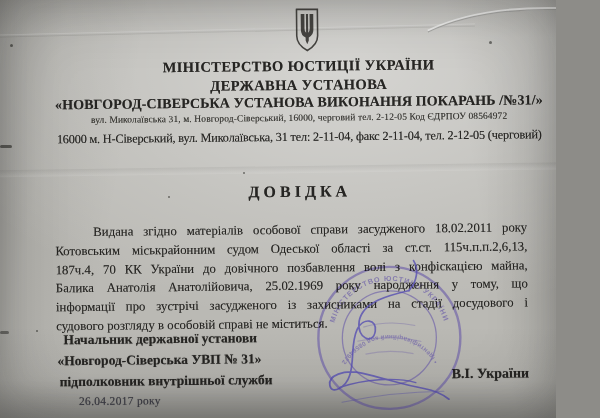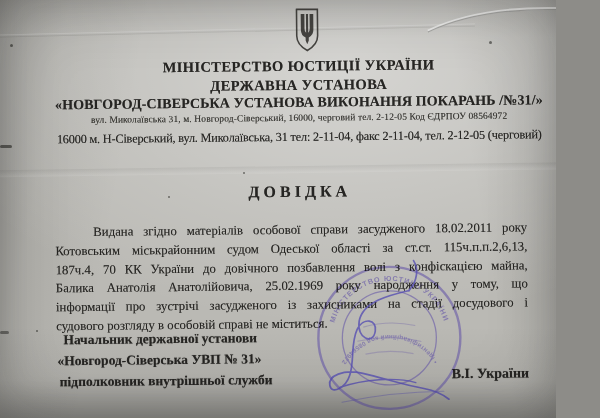--- a/index.html
+++ b/index.html
@@ -107,20 +107,21 @@
       <div class="jline">Котовським міськрайонним судом Одеської області за ст.ст. 115ч.п.п.2,6,13,</div>
       <div class="jline">187ч.4, 70 КК України до довічного позбавлення волі з конфіскацією майна,</div>
       <div class="jline">Балика Анатолія Анатолійовича, 25.02.1969 року народження у тому, що</div>
       <div class="jline">інформації про зустрічі засудженого із захисниками на стадії досудового і</div>
       <div class="jlast">судового розгляду в особовій справі не міститься.</div>
     </div>
 
     <div class="sig sig-l1">Начальник державної установи</div>
     <div class="sig sig-l2">«Новгород-Сіверська  УВП № 31»</div>
     <div class="sig sig-l3">підполковник внутрішньої служби</div>
+    <div class="sig sig-date">26.04.2017  року</div>
     <div class="sig sig-name">В.І. України</div>
 
     <svg class="stamp-layer" width="600" height="418" viewBox="0 0 600 418" opacity="0.8">
       <g stroke="#6a5ca8" fill="none" opacity="0.78">
         <circle cx="388" cy="339" r="71" stroke-width="2.4"></circle>
         <circle cx="388" cy="339" r="47" stroke-width="1.3"></circle>
         <path d="M 362,328 q 26,-7 52,-1" stroke-width="1.1" opacity=".55"></path>
         <path d="M 356,342 q 32,-7 64,1" stroke-width="1.1" opacity=".55"></path>
         <path d="M 364,355 q 24,-5 48,0" stroke-width="1.1" opacity=".5"></path>
       </g>

